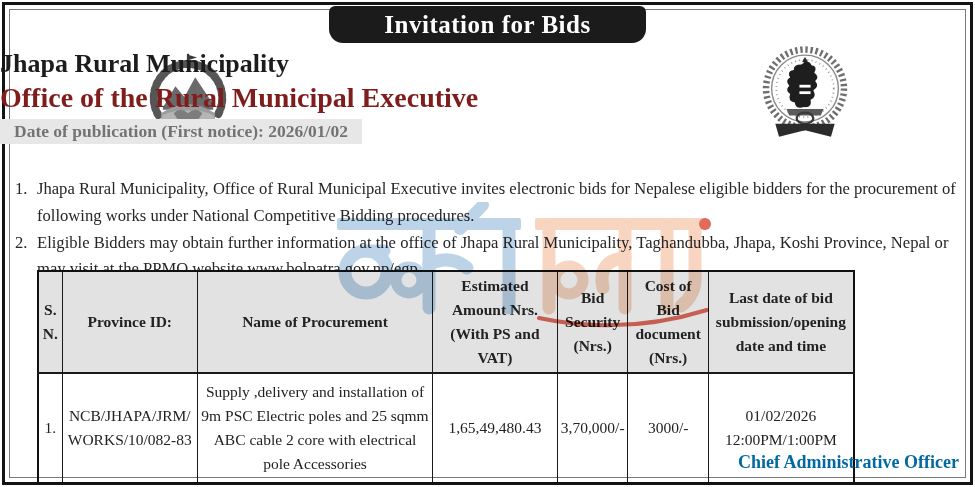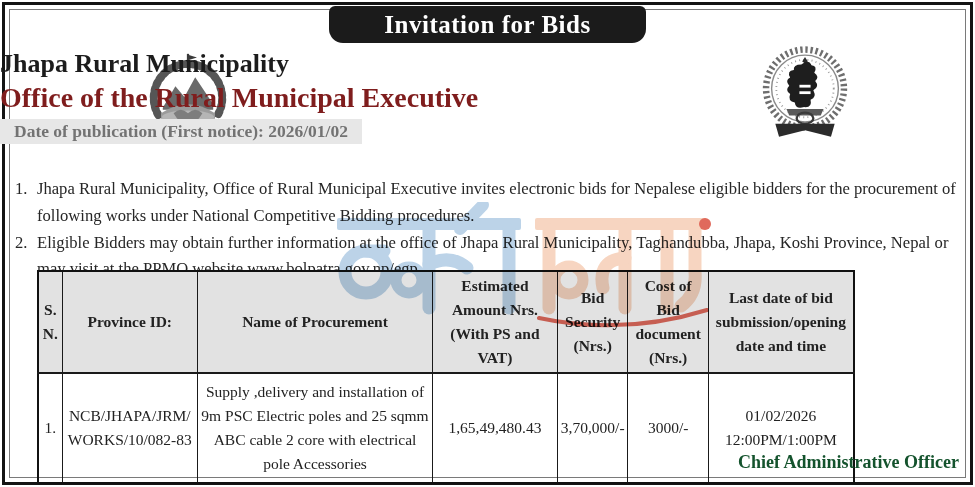--- a/index.html
+++ b/index.html
@@ -43,21 +43,21 @@
   .bids-table th,.bids-table td{
     border:1px solid #1a1a1a;text-align:center;vertical-align:middle;
     font-size:15.5px;padding:2px 3px;color:#222;line-height:24px;
   }
   .bids-table{border:2px solid #111;}
   .bids-table th{background:#e2e2e2;font-weight:bold;height:74px;border-bottom-width:2px;}
   .bids-table td{height:104px;background:transparent;}
 
   .footer-sign{
     position:absolute;right:16px;top:452px;z-index:2;
-    font-size:18px;font-weight:bold;color:#14532d;
+    font-size:18px;font-weight:bold;color:#0369a1;
   }
 
   .watermark{
     position:absolute;left:333px;top:202px;width:380px;height:136px;z-index:6;
     mix-blend-mode:multiply;pointer-events:none;opacity:.9;
   }
 </style>
 </head>
 <body>
 

